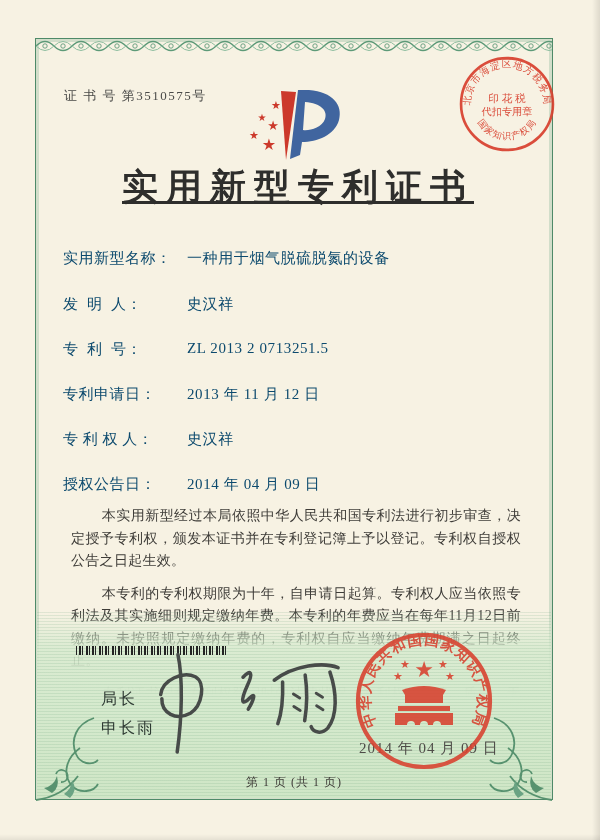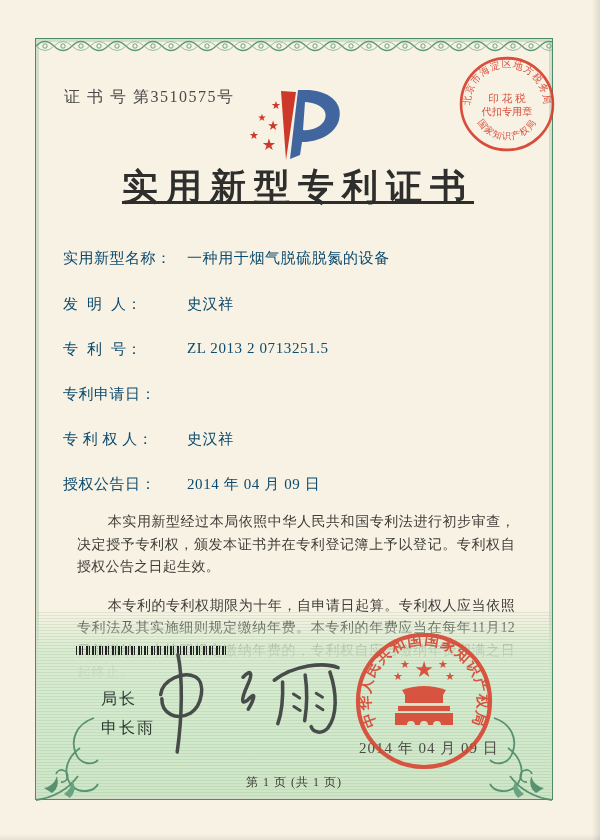--- a/index.html
+++ b/index.html
@@ -12,36 +12,36 @@
     background:linear-gradient(90deg,rgba(0,0,0,0),rgba(0,0,0,.10));}
   .scan-edge-bottom{position:absolute;left:0;bottom:0;width:100%;height:6px;
     background:linear-gradient(0deg,rgba(0,0,0,.07),rgba(0,0,0,0));}
 
   .frame{position:absolute;left:35px;top:38px;width:516px;height:760px;
     border:1px solid #4e8a68;
     box-shadow:inset 0 0 0 3px rgba(125,175,145,.30);}
 
   .top-ornament{position:absolute;top:-3px;left:0;width:516px;height:20px;}
 
-  .cert-no{position:absolute;left:28px;top:48px;font-size:16px;color:#4a4a48;
+  .cert-no{position:absolute;left:28px;top:48px;font-size:13px;color:#4a4a48;
     letter-spacing:1.5px;white-space:pre;}
 
   .logo-svg{position:absolute;left:203px;top:46px;}
   .tax-stamp-svg{position:absolute;left:422px;top:16px;opacity:.92;}
 
   .cert-title{position:absolute;top:124px;left:0;width:100%;margin:0;
     text-align:center;font-size:36px;font-weight:bold;color:#2e2e2c;
     letter-spacing:8px;text-indent:8px;text-decoration:underline;}
 
   .row{position:absolute;left:27px;display:flex;font-size:15px;color:#0c4a6e;}
   .row .lab{width:124px;letter-spacing:.5px;white-space:pre;flex:none;}
   .row .val{letter-spacing:.6px;white-space:pre;}
 
   .paras{position:absolute;left:25px;top:456px;width:470px;}
-  .paras p{margin:16px;font-size:14px;line-height:22.5px;color:#3e3c38;
+  .paras p{margin:10px;font-size:14px;line-height:22.5px;color:#3e3c38;
     text-align:justify;text-indent:2.2em;letter-spacing:.3px;}
 
   .band{position:absolute;left:1px;right:1px;bottom:1px;height:186px;
     background:linear-gradient(180deg,rgba(214,234,206,0) 0%,
       rgba(214,234,206,.85) 20%,#d6eace 45%,#cfe6c6 100%);}
   .band .lines{position:absolute;inset:0;
     background:repeating-linear-gradient(180deg,rgba(92,152,112,.15) 0 1px,
       rgba(0,0,0,0) 1px 3px);}
 
   .barcode{position:absolute;left:39px;top:34px;width:152px;height:9px;
@@ -122,20 +122,21 @@
   <div class="row" style="top:256px">
     <span class="lab">发  明  人：</span>
     <span class="val">史汉祥</span>
   </div>
   <div class="row" style="top:301px">
     <span class="lab">专  利  号：</span>
     <span class="val">ZL 2013 2 0713251.5</span>
   </div>
   <div class="row" style="top:346px">
     <span class="lab">专利申请日：</span>
+    <span class="val">2013 年 11 月 12 日</span>
   </div>
   <div class="row" style="top:391px">
     <span class="lab">专 利 权 人：</span>
     <span class="val">史汉祥</span>
   </div>
   <div class="row" style="top:436px">
     <span class="lab">授权公告日：</span>
     <span class="val">2014 年 04 月 09 日</span>
   </div>
 

